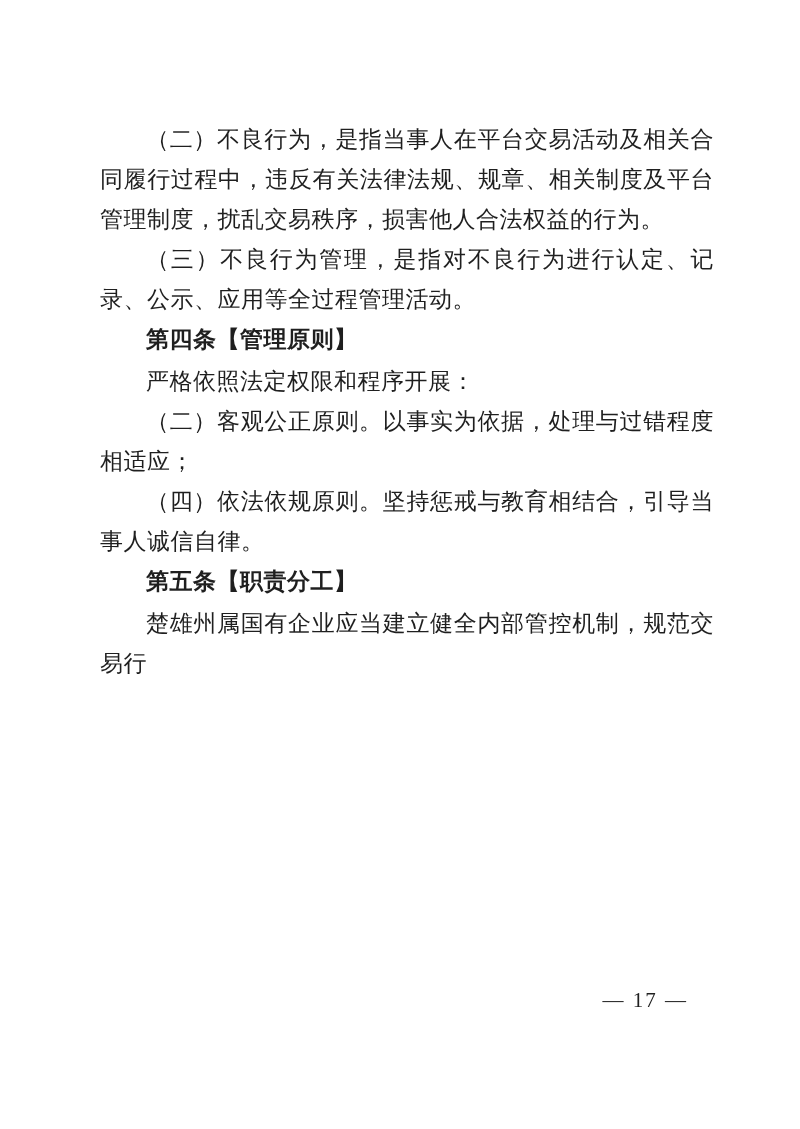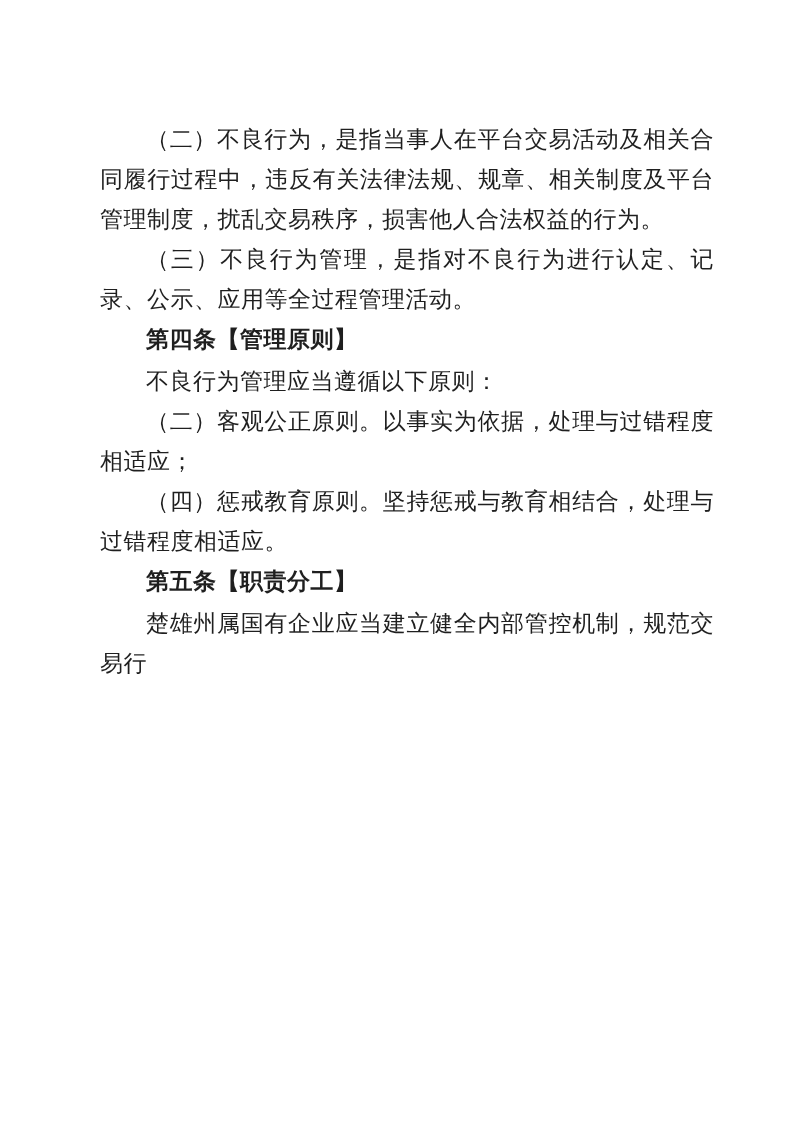--- a/index.html
+++ b/index.html
@@ -47,19 +47,20 @@
   }
 </style>
 </head>
 <body>
 
 <div class="page">
   <div class="content">
     <p class="para body">（二）不良行为，是指当事人在平台交易活动及相关合同履行过程中，违反有关法律法规、规章、相关制度及平台管理制度，扰乱交易秩序，损害他人合法权益的行为。</p>
     <p class="para body">（三）不良行为管理，是指对不良行为进行认定、记录、公示、应用等全过程管理活动。</p>
     <p class="para heading">第四条【管理原则】</p>
-    <p class="para body">不良行为管理应当遵循以下原则：</p>
+    <p class="para body">严格依照法定权限和程序开展：</p>
     <p class="para body">（二）客观公正原则。以事实为依据，处理与过错程度相适应；</p>
-    <p class="para body">（四）惩戒教育原则。坚持惩戒与教育相结合，处理与过错程度相适应。</p>
+    <p class="para body">（四）依法依规原则。坚持惩戒与教育相结合，引导当事人诚信自律。</p>
     <p class="para heading">第五条【职责分工】</p>
     <p class="para body">楚雄州属国有企业应当建立健全内部管控机制，规范交易行</p>
   </div>
+  <div class="footer">— 17 —</div>
 </div>
 
 </body></html>

